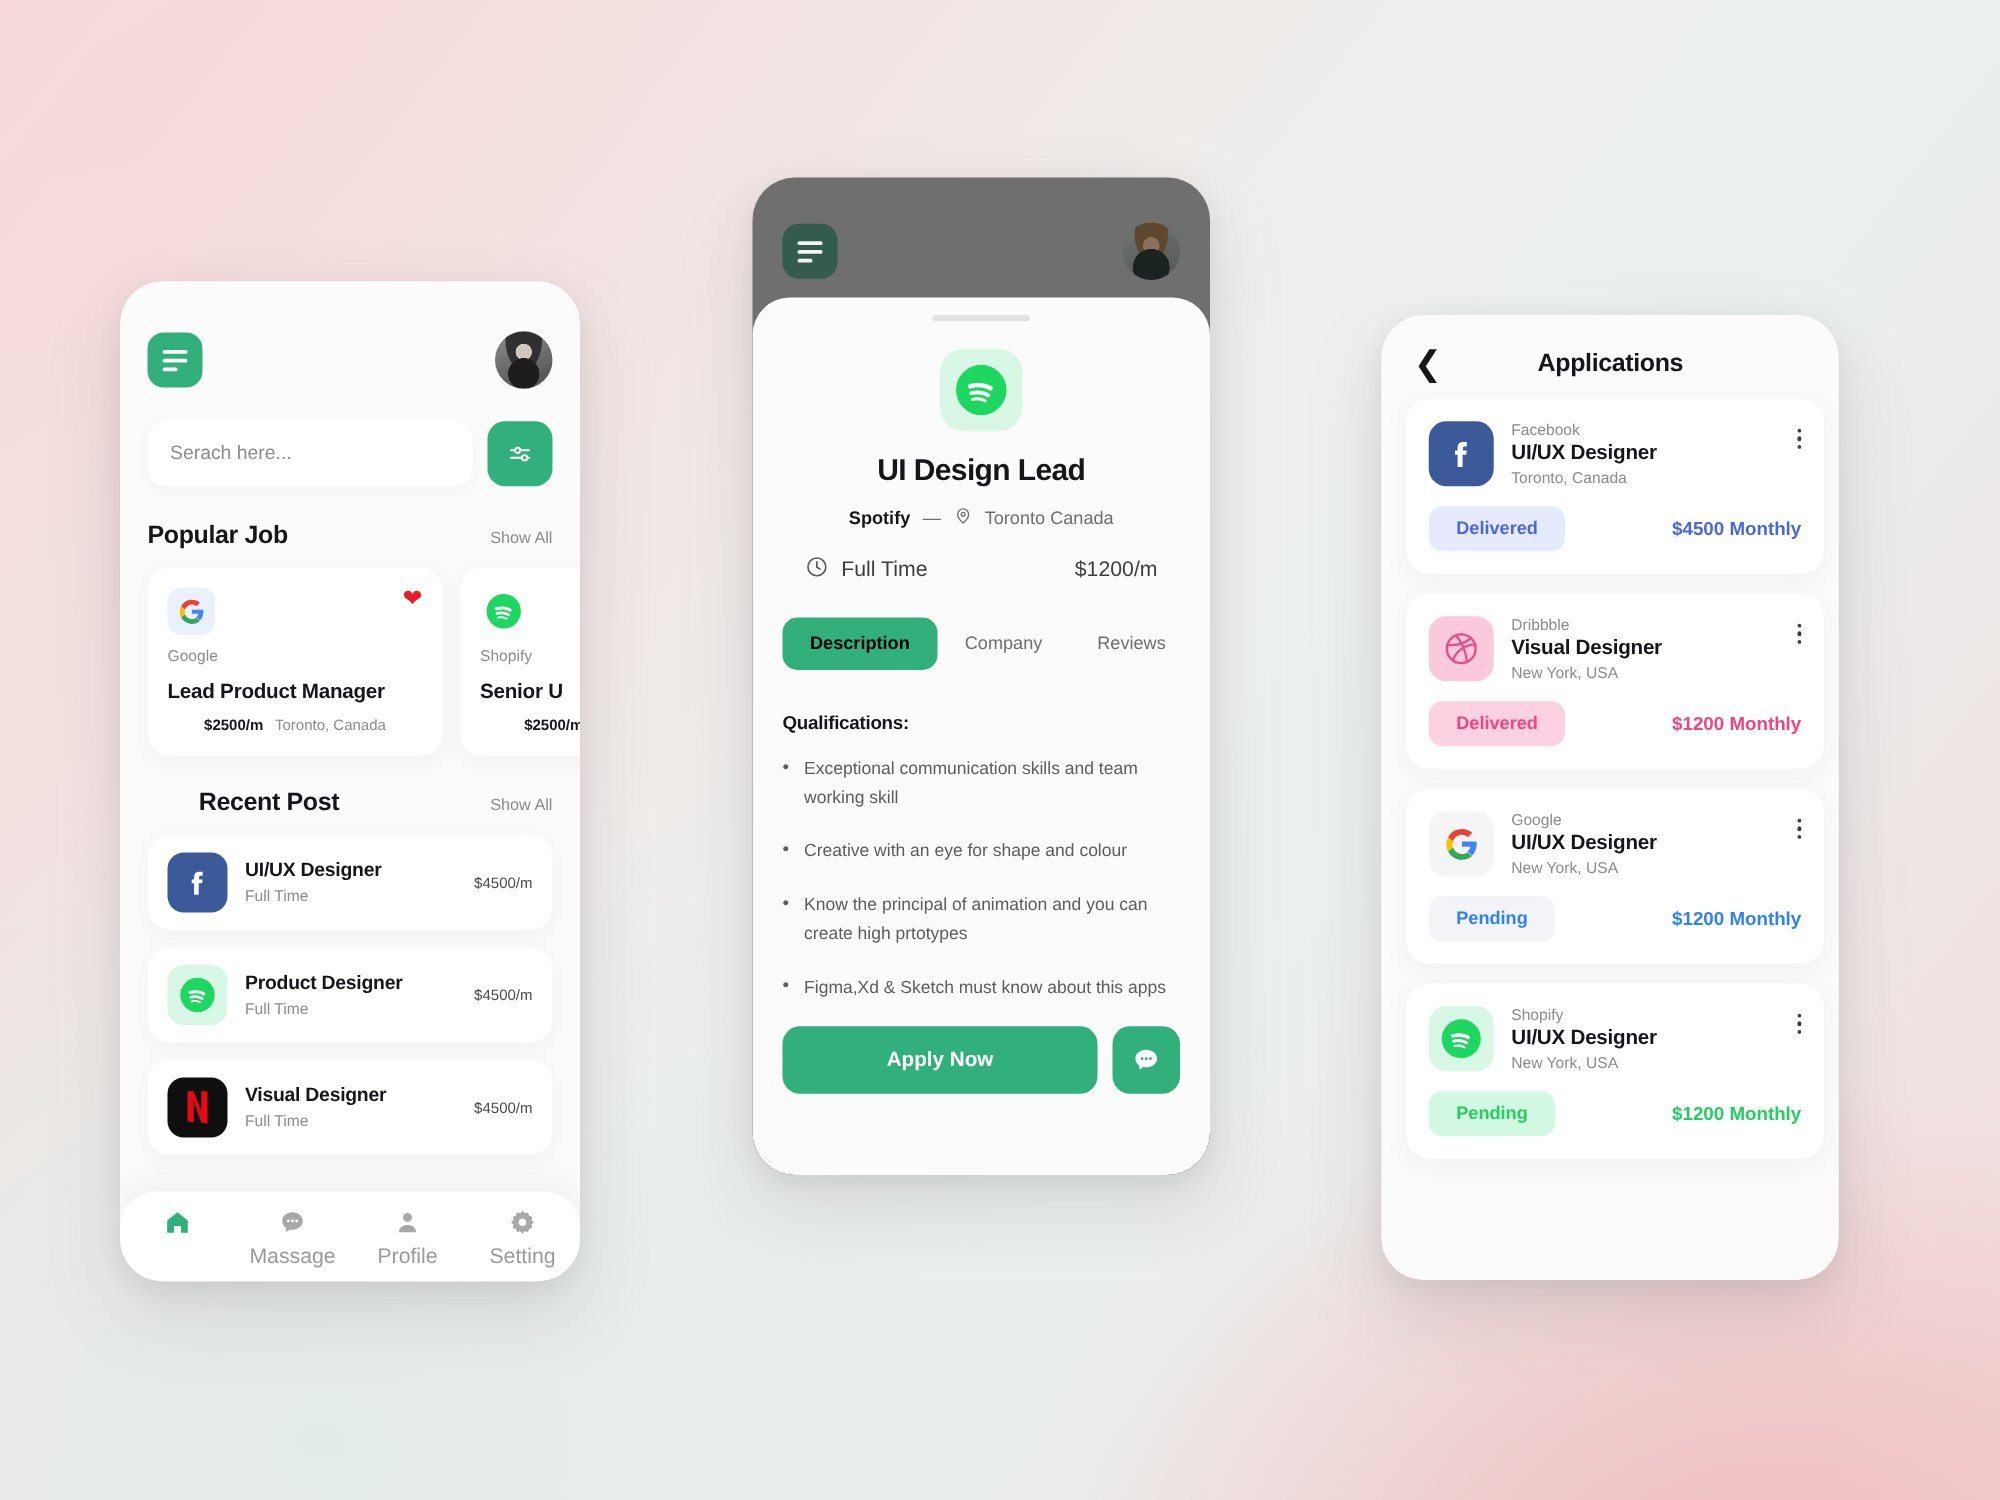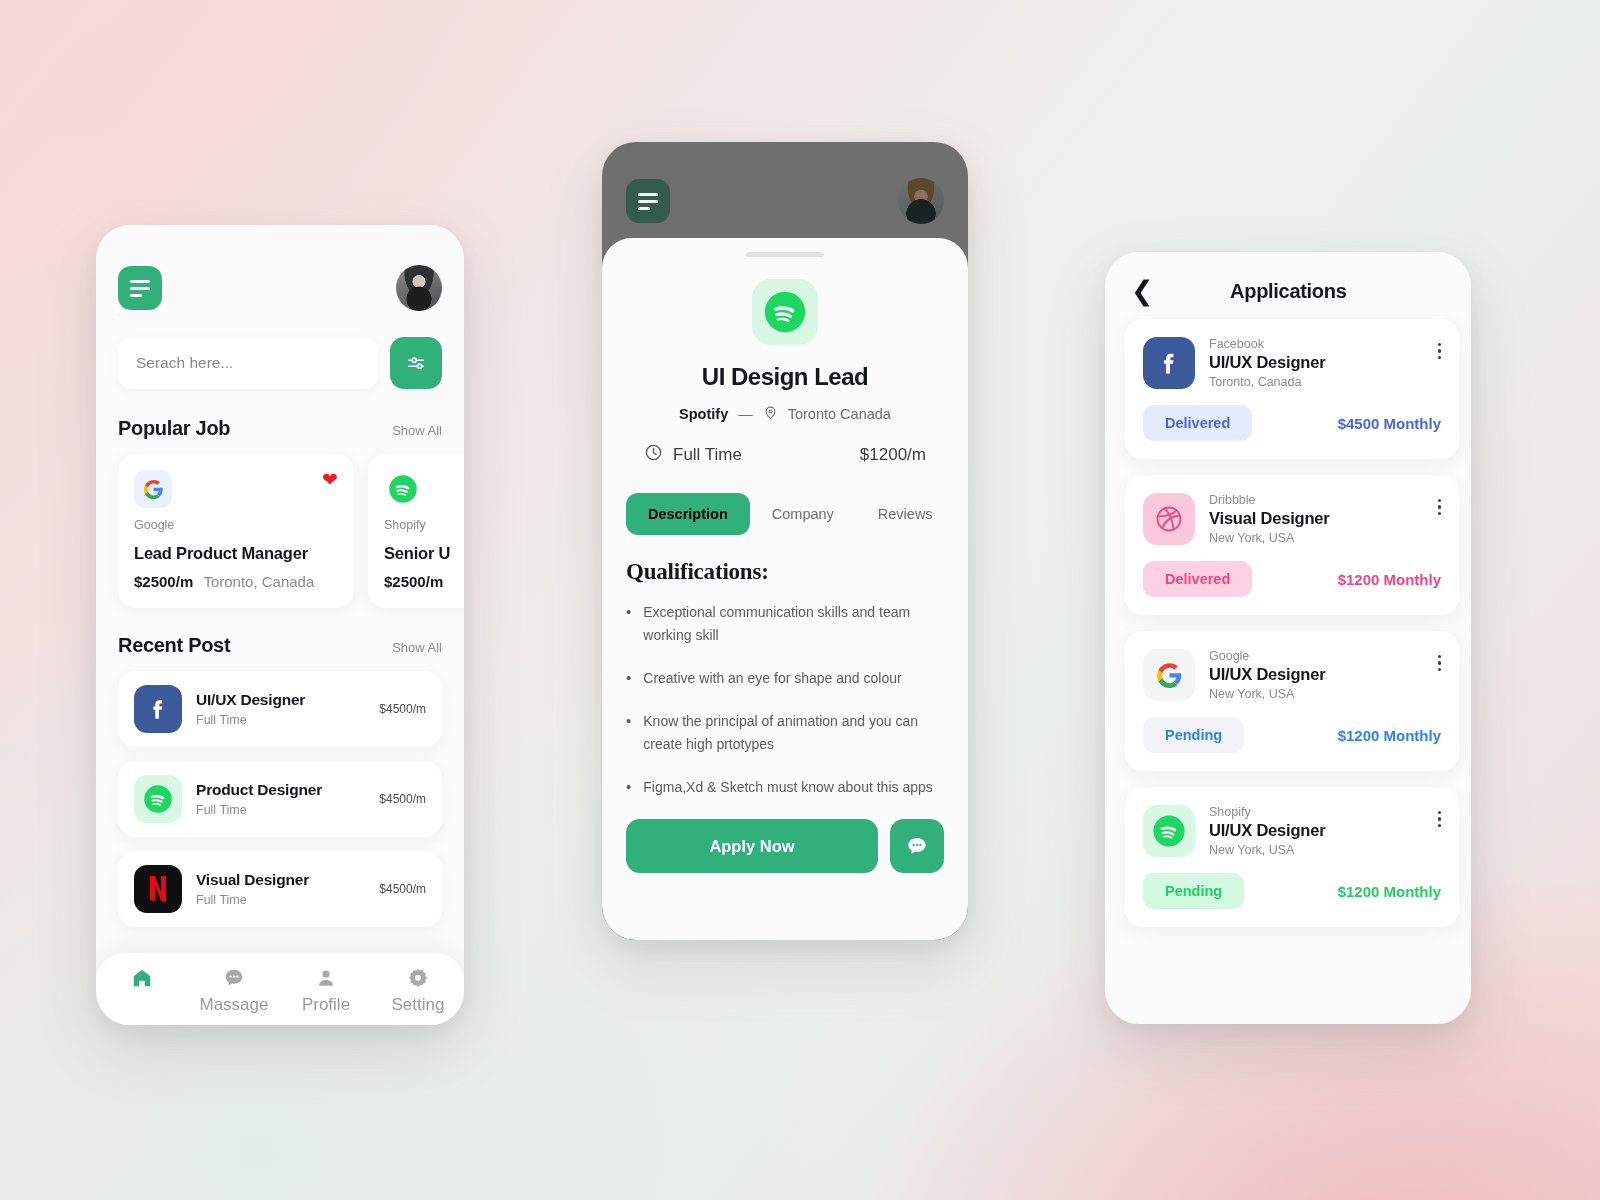--- a/index.html
+++ b/index.html
@@ -64,21 +64,21 @@
     box-shadow:0 4px 16px rgba(130,130,130,.08);
   }
   .job-card.partial { min-width:150px; }
   .job-top { display:flex; align-items:flex-start; justify-content:space-between; }
   .logo-sq { width:38px; height:38px; border-radius:11px; display:flex; align-items:center; justify-content:center; }
   .logo-sq.google { background:#eaf1fd; }
   .logo-sq.spotify-plain { background:transparent; }
   .heart { color:#ed1c24; font-size:19px; line-height:1; }
   .job-company { font-size:12.5px; color:#8b8b8b; margin-top:10px; }
   .job-title { font-size:16.5px; font-weight:bold; color:#14161a; margin-top:12px; letter-spacing:-.2px; white-space:nowrap; }
-  .job-meta { margin-top:10px; font-size:15px; white-space:nowrap; }
+  .job-meta { margin-top:10px; font-size:12px; white-space:nowrap;text-align:center; }
   .job-pay { font-weight:bold; color:#14161a; }
   .job-loc { color:#8b8b8b; margin-left:6px; }
 
   .post-card {
     display:flex; align-items:center; gap:14px; background:#fff; border-radius:18px;
     padding:14px 16px; margin-top:14px;
     box-shadow:0 4px 16px rgba(130,130,130,.08);
   }
   .post-logo { width:48px; height:48px; border-radius:13px; display:flex; align-items:center; justify-content:center; flex:none; }
   .post-logo.fb { background:#3c5a9a; }
@@ -123,21 +123,21 @@
   .job-line2 { display:flex; align-items:center; justify-content:center; gap:10px; margin-top:14px; font-size:14.5px; }
   .jl-company { font-weight:bold; color:#14161a; }
   .jl-dash { color:#6e6e6e; }
   .jl-loc { color:#6e6e6e; }
   .job-line3 { display:flex; align-items:center; justify-content:space-between; margin-top:20px; padding:0 18px; }
   .jl3-left { display:flex; align-items:center; gap:10px; font-size:17px; color:#3d3d3d; }
   .jl3-pay { font-size:17px; color:#3d3d3d; }
   .tabs { display:flex; gap:0; margin-top:26px; }
   .tab { padding:13px 22px; border-radius:12px; font-size:14.5px; color:#6e6e6e; white-space:nowrap; }
   .tab.active { background:#32b07b; color:#000000; font-weight:bold; }
-  .qual-title { font-size:23px; font-weight:bold; color:#14161a; margin-top:24px; letter-spacing:-.2px;font-family:Liberation Serif, serif; }
+  .qual-title { font-size:15px; font-weight:bold; color:#14161a; margin-top:34px; letter-spacing:-.2px; }
   .qual-list { margin-top:16px; }
   .qual-item { display:flex; gap:12px; margin-bottom:20px; }
   .qual-dot { color:#5c5c5c; font-size:15px; line-height:21px; }
   .qual-text { font-size:14px; color:#5c5c5c; line-height:23px; }
   .apply-row { display:flex; gap:12px; align-items:center; margin-top:8px; }
   .apply-btn {
     flex:1; height:54px; border-radius:14px; background:#32b07b; border:none;
     color:#fff; font-size:16.5px; font-weight:bold;
     font-family:"Liberation Sans", sans-serif;
   }
@@ -239,21 +239,21 @@
         </div>
       </div>
       <div class="job-company">Shopify</div>
       <div class="job-title">Senior U</div>
       <div class="job-meta">
         <span class="job-pay">$2500/m</span>
       </div>
     </div>
   </div>
 
-  <div class="sec-head" style="padding-top:26px;">
+  <div class="sec-head" style="padding-top:26px;margin-left:41px;">
     <div class="sec-title">Recent Post</div>
     <div class="show-all">Show All</div>
   </div>
 
   <div class="p1pad" style="padding:0 22px;">
     <div class="post-card">
       <div class="post-logo fb">
         <svg width="26" height="26" viewBox="0 0 24 24">
             <path fill="#fff" d="M15.4 12.6h-2.5V21h-3.4v-8.4H7.7V9.7h1.8V7.9C9.5 5.6 10.6 4 13.4 4h2.4v3h-1.5c-1 0-1.1.4-1.1 1.2v1.5h2.6z"></path>
           </svg>

